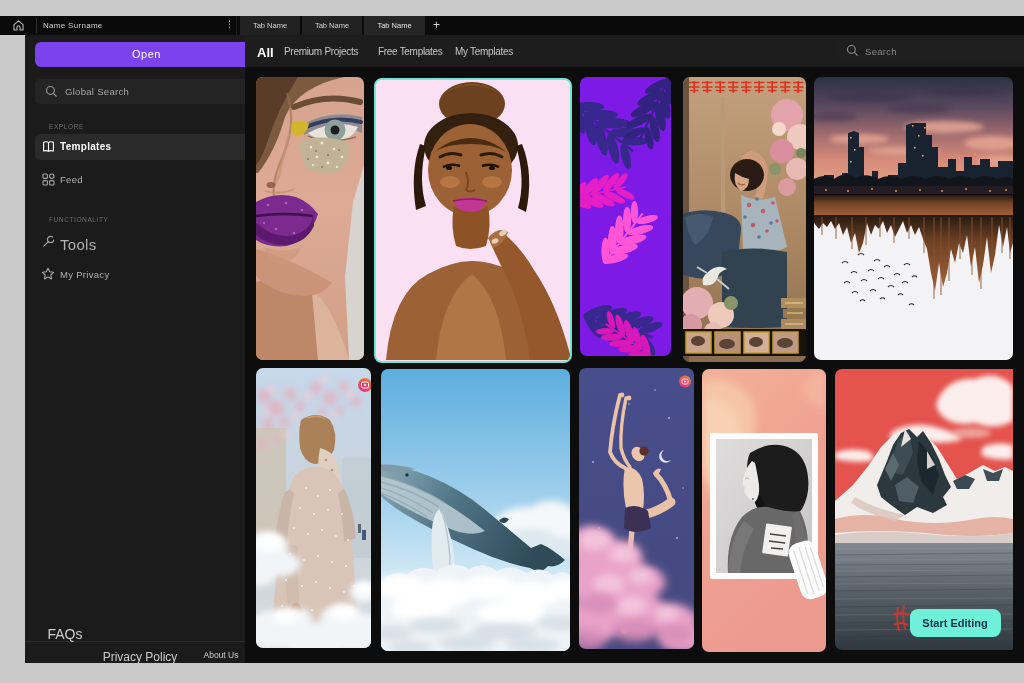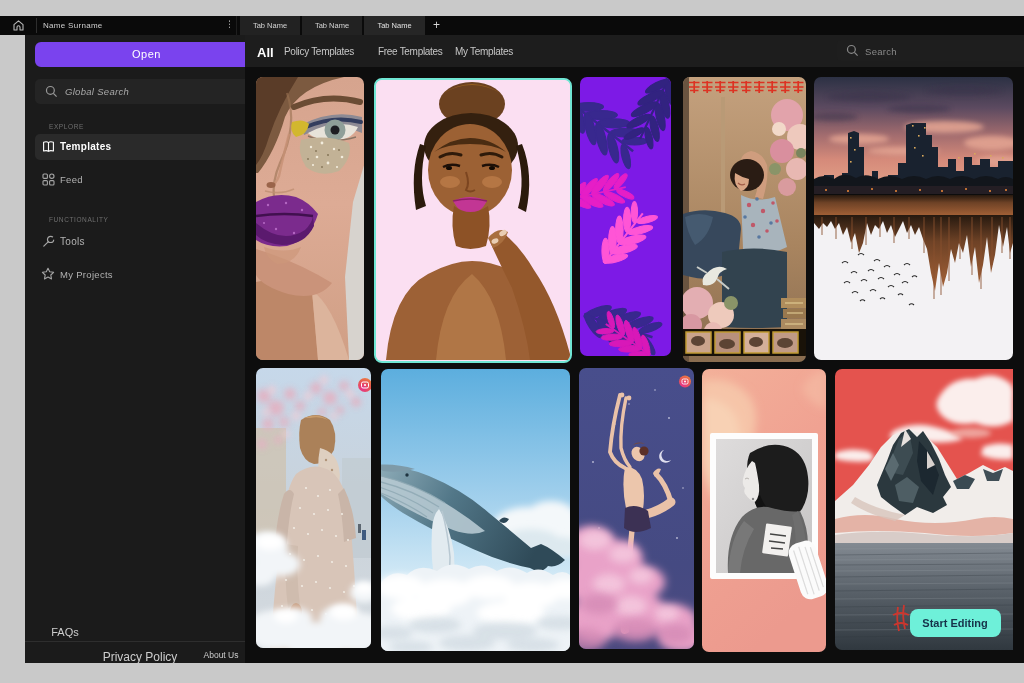--- a/index.html
+++ b/index.html
@@ -29,21 +29,21 @@
     <div class="abs" style="left:240px;top:0;width:60px;height:19px;background:#222222;color:#d4d4d4;font-size:7.5px;text-align:center;line-height:19px;">Tab Name</div>
     <div class="abs" style="left:302px;top:0;width:60px;height:19px;background:#222222;color:#d4d4d4;font-size:7.5px;text-align:center;line-height:19px;">Tab Name</div>
     <div class="abs" style="left:364px;top:0;width:61px;height:19px;background:#262626;color:#e2e2e2;font-size:7.5px;text-align:center;line-height:19px;">Tab Name</div>
     <div class="abs" style="left:429px;top:2px;width:15px;height:15px;color:#d8d8d8;font-size:12px;text-align:center;line-height:14px;">+</div>
   </div>
 
   <div class="abs" style="left:0;top:35px;width:245px;height:628px;background:#1b1b1b;margin-left:25px;">
 
     <div class="abs" style="left:10px;top:7px;width:223px;height:25px;background:#7a43ee;border-radius:6px;color:#fff;font-size:11px;text-align:center;line-height:25px;letter-spacing:.5px;">Open</div>
 
-    <div class="abs" style="left:10px;top:44px;width:223px;height:25px;background:#242424;border-radius:5px;font-style:italic;">
+    <div class="abs" style="left:10px;top:44px;width:223px;height:25px;background:#242424;border-radius:5px;">
       <svg class="abs" style="left:10px;top:6px;" width="13" height="13" viewBox="0 0 13 13" fill="none" stroke="#9a9a9a" stroke-width="1.2">
         <circle cx="5.4" cy="5.4" r="3.9"></circle>
           <line x1="8.4" y1="8.4" x2="11.6" y2="11.6"></line>
       </svg>
       <div class="abs" style="left:30px;top:7px;font-size:9.5px;color:#a8a8a8;letter-spacing:.3px;">Global Search</div>
     </div>
 
     <div class="abs" style="left:24px;top:88px;font-size:6.5px;color:#6f6f6f;letter-spacing:.6px;">EXPLORE</div>
 
     <div class="abs" style="left:10px;top:99px;width:223px;height:26px;background:#2a2a2a;border-radius:5px;"></div>
@@ -62,38 +62,38 @@
 
     <div class="abs" style="left:24px;top:181px;font-size:6.5px;color:#6f6f6f;letter-spacing:.6px;">FUNCTIONALITY</div>
 
     <svg class="abs" style="left:17px;top:200px;" width="13" height="13" viewBox="0 0 13 13">
       <g stroke="#a6a6a6" stroke-width="1.2" fill="none" stroke-linecap="round">
         <path d="M1.8 11.2 L6.4 6.6"></path>
         <circle cx="8.6" cy="4.4" r="3.1"></circle>
       </g>
       <path d="M8.6 4.4 L13 0 L13 4.8 Z" fill="#1b1b1b"></path>
     </svg>
-    <div class="abs" style="left:35px;top:201px;font-size:10px;color:#b2b2b2;letter-spacing:.3px;">Tools</div>
+    <div class="abs" style="left:35px;top:201px;font-size:15px;color:#b2b2b2;letter-spacing:.3px;">Tools</div>
 
     <svg class="abs" style="left:16px;top:232px;" width="14" height="14" viewBox="0 0 14 14" fill="none" stroke="#a6a6a6" stroke-width="1.1" stroke-linejoin="round">
       <path d="M7 1.2 L8.7 4.8 L12.6 5.3 L9.8 8 L10.5 11.9 L7 10 L3.5 11.9 L4.2 8 L1.4 5.3 L5.3 4.8 Z"></path>
     </svg>
-    <div class="abs" style="left:35px;top:234px;font-size:9.5px;color:#b2b2b2;letter-spacing:.3px;">My Projects</div>
+    <div class="abs" style="left:35px;top:234px;font-size:9.5px;color:#b2b2b2;letter-spacing:.3px;">My Privacy</div>
 
     <div class="abs" style="left:0;top:606px;width:245px;height:1px;background:#2e2e2e;"></div>
-    <div class="abs" style="left:0px;top:591px;width:80px;text-align:center;font-size:11px;color:#cdcdcd;">FAQs</div>
+    <div class="abs" style="left:0px;top:591px;width:80px;text-align:center;font-size:14px;color:#cdcdcd;">FAQs</div>
     <div class="abs" style="left:75px;top:615px;width:80px;text-align:center;font-size:12px;color:#cdcdcd;">Privacy Policy</div>
     <div class="abs" style="left:156px;top:615px;width:80px;text-align:center;font-size:8.5px;color:#cdcdcd;">About Us</div>
   </div>
 
   <div class="abs" style="left:245px;top:35px;width:779px;height:628px;background:#0d0d0d;">
     <div class="abs" style="left:0;top:0;width:779px;height:32px;background:#1d1d1d;"></div>
 
     <div class="abs" style="left:12px;top:10px;font-size:13px;color:#ffffff;font-weight:bold;">All</div>
-    <div class="abs" style="left:39px;top:11px;font-size:10px;letter-spacing:-0.3px;color:#c6c6c6;">Policy Templates</div>
+    <div class="abs" style="left:39px;top:11px;font-size:10px;letter-spacing:-0.3px;color:#c6c6c6;">Premium Projects</div>
     <div class="abs" style="left:133px;top:11px;font-size:10px;letter-spacing:-0.3px;color:#c6c6c6;">Free Templates</div>
     <div class="abs" style="left:210px;top:11px;font-size:10px;letter-spacing:-0.3px;color:#c6c6c6;">My Templates</div>
 
     <div class="abs" style="left:592px;top:5px;width:189px;height:21px;background:#1e1e1e;border-radius:4px;">
       <svg class="abs" style="left:9px;top:4px;" width="13" height="13" viewBox="0 0 13 13" fill="none" stroke="#8a8a8a" stroke-width="1.2">
         <circle cx="5.4" cy="5.4" r="3.9"></circle>
           <line x1="8.4" y1="8.4" x2="11.6" y2="11.6"></line>
       </svg>
       <div class="abs" style="left:28px;top:5.5px;font-size:9.5px;color:#8a8a8a;letter-spacing:.3px;">Search</div>
     </div>

